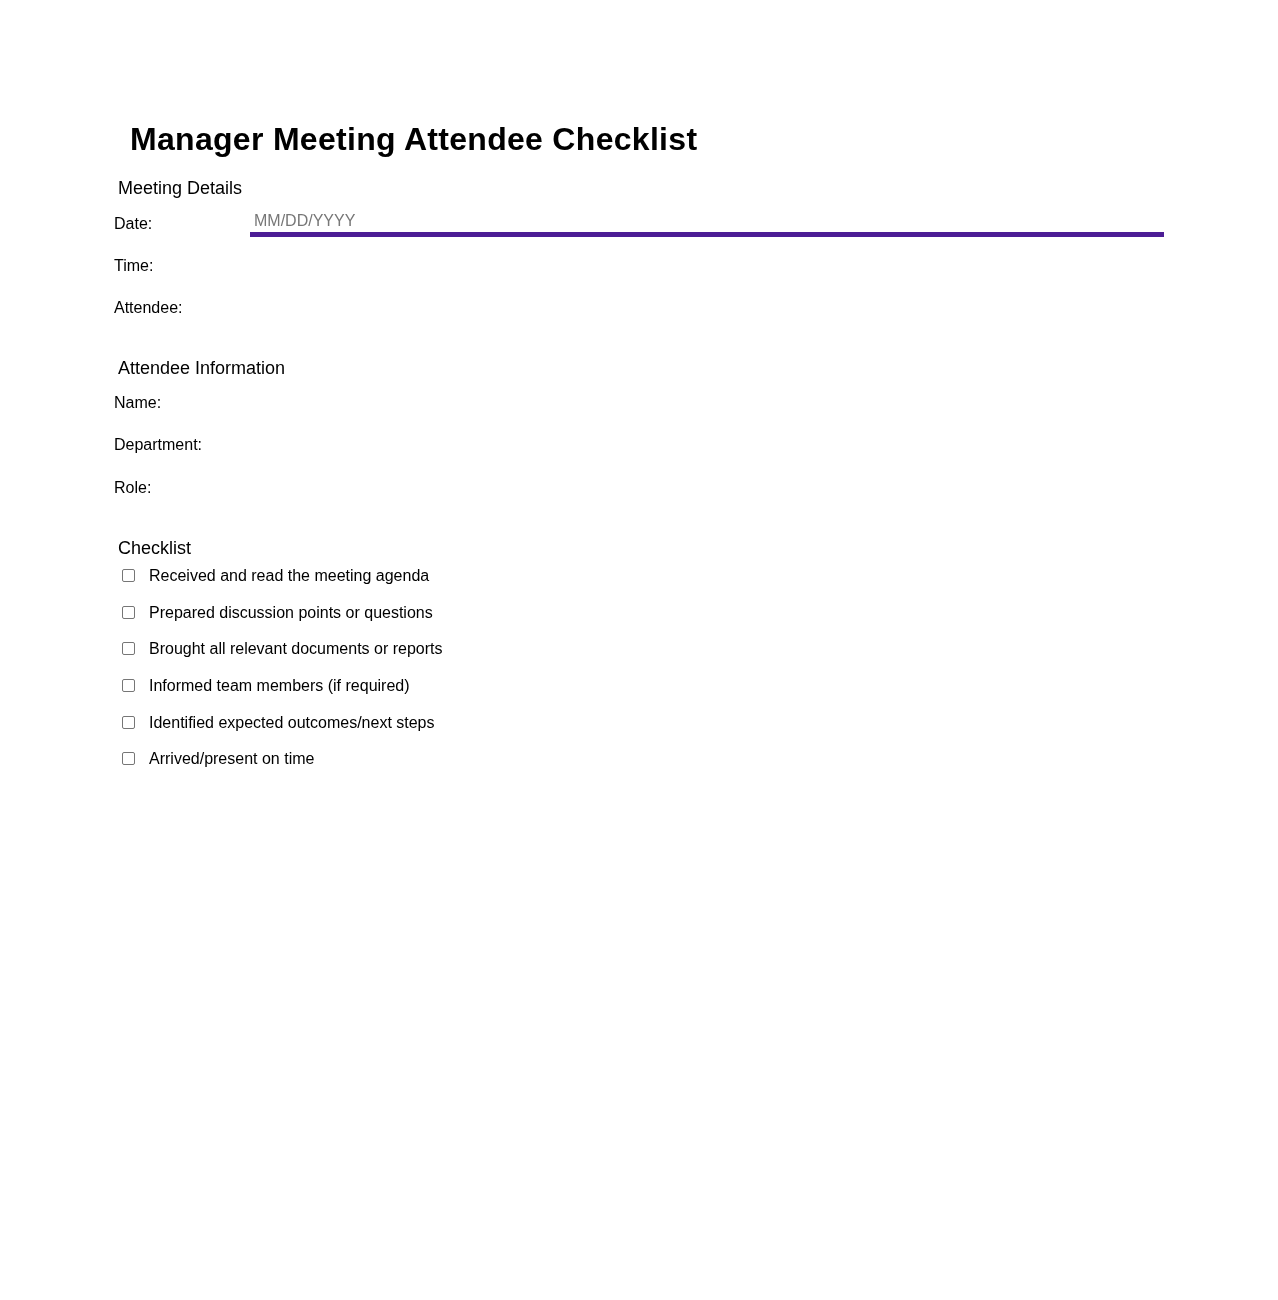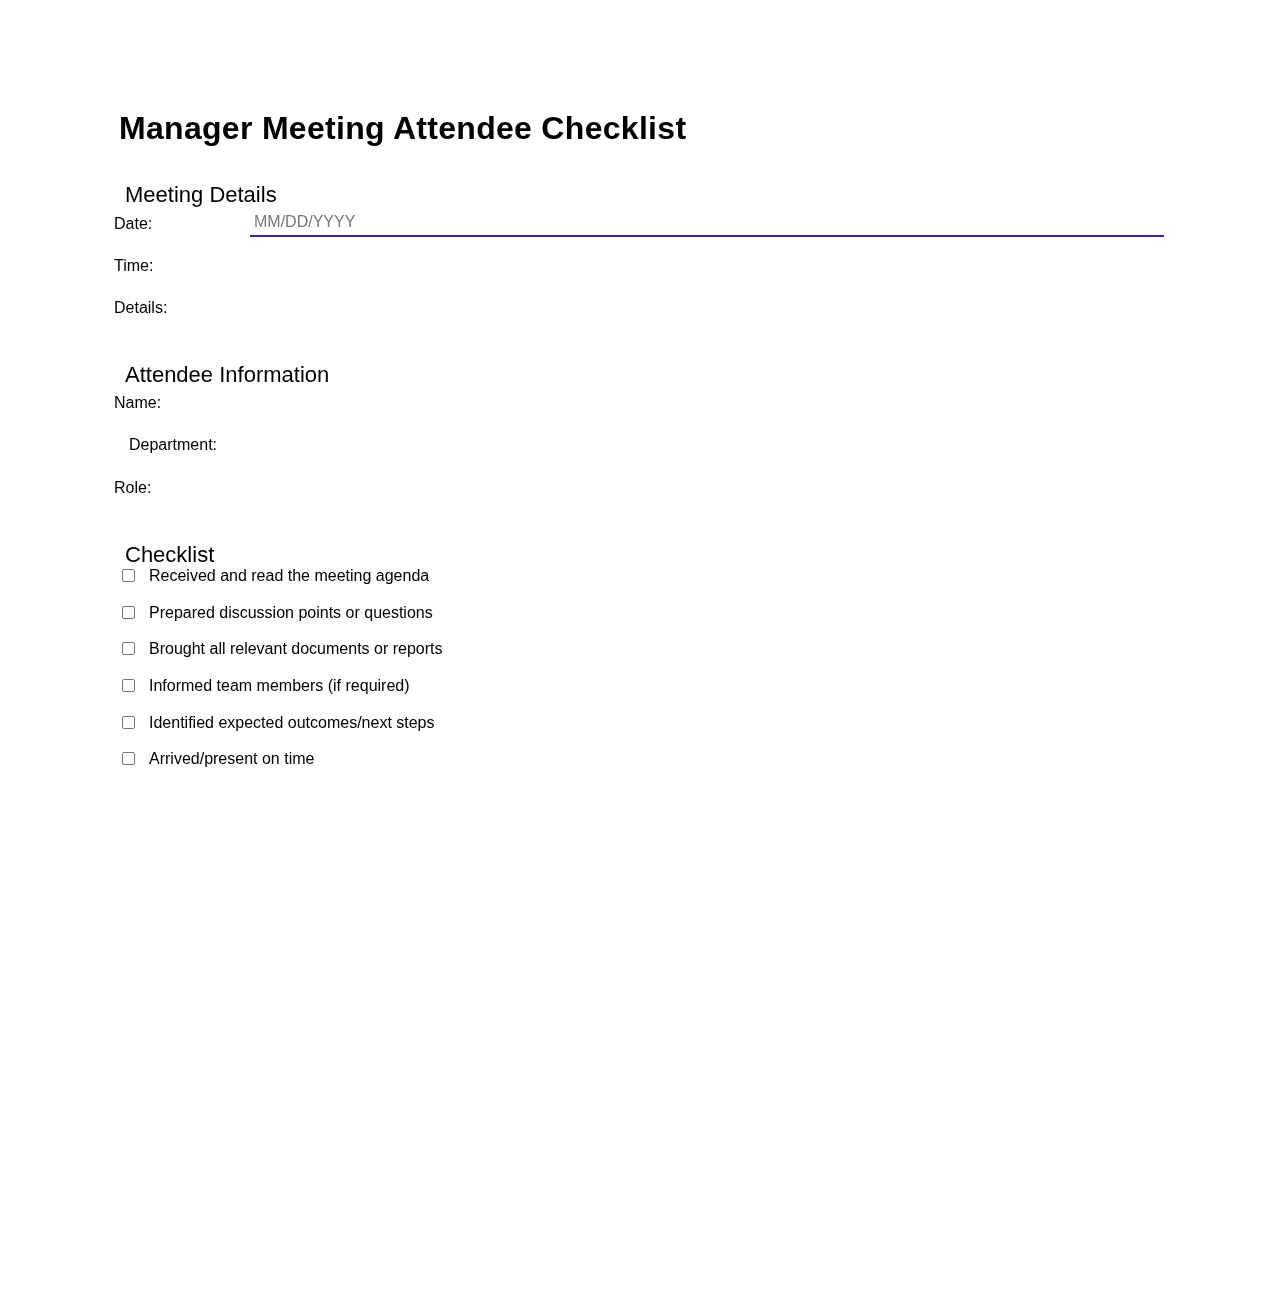--- a/index.html
+++ b/index.html
@@ -12,32 +12,32 @@
     .page {
       position: absolute;
       left: 114px;
       top: 0;
       width: 1050px;
     }
     h1 {
       position: absolute;
       top: 104px;
       left: 0;
-      margin: 5px;
+      margin: 16px;
       font-size: 32px;
       font-weight: bold;
       letter-spacing: 0.3px;
       white-space: nowrap;
       line-height: 38px;
     }
     .section-title {
       position: absolute;
       left: 0;
-      margin: 11px;
-      font-size: 22px;
+      margin: 4px;
+      font-size: 18px;
       font-weight: normal;
       line-height: 22px;
       white-space: nowrap;
     }
     .row {
       position: absolute;
       left: 0;
       width: 1050px;
       height: 30px;
     }
@@ -51,21 +51,21 @@
       text-align: center;
     }
     .row input {
       position: absolute;
       left: 136px;
       top: 0;
       width: 914px;
       height: 28px;
       box-sizing: border-box;
       border: none;
-      border-bottom: 2px solid #4c1d95;
+      border-bottom: 5px solid #4c1d95;
       padding: 0 4px;
       font-family: "Liberation Sans", sans-serif;
       font-size: 16px;
       color: #000;
       background: transparent;
       outline: none;
     }
     .row input::placeholder { color: #777777; }
     .check-item {
       position: absolute;
@@ -106,29 +106,29 @@
   <h2 class="section-title" style="top:173px;">Meeting Details</h2>
 
   <div class="row" style="top:209px;">
     <label>Date:</label>
     <input type="text" placeholder="MM/DD/YYYY" style="">
   </div>
   <div class="row" style="top:251px;">
     <label>Time:</label>
   </div>
   <div class="row" style="top:293px;">
-    <label>Details:</label>
+    <label>Attendee:</label>
   </div>
 
   <h2 class="section-title" style="top:353px;">Attendee Information</h2>
 
   <div class="row" style="top:388px;">
     <label>Name:</label>
   </div>
-  <div class="row" style="top:430px;margin-left:15px;">
+  <div class="row" style="top:430px;">
     <label>Department:</label>
   </div>
   <div class="row" style="top:473px;">
     <label>Role:</label>
   </div>
 
   <h2 class="section-title" style="top:533px;">Checklist</h2>
 
   <div class="check-item" style="top:566px;">
     <input type="checkbox" style="">

